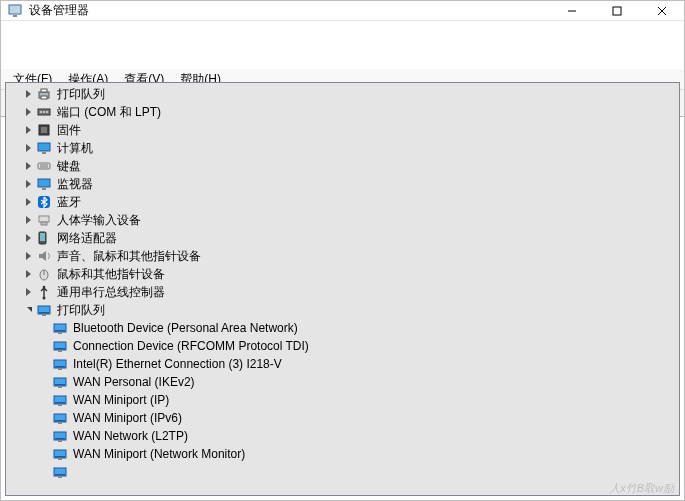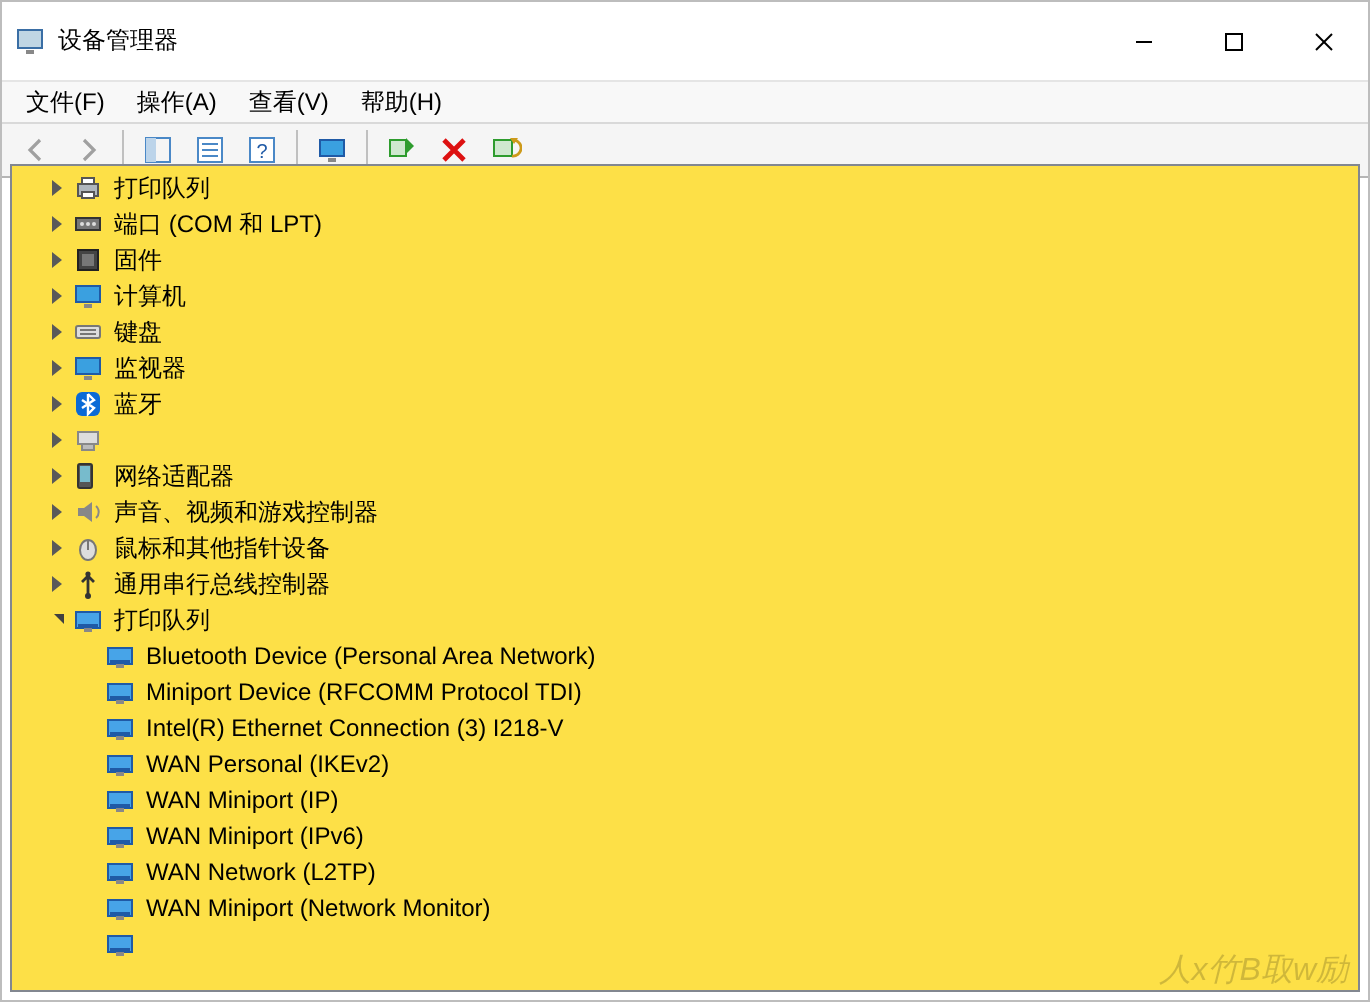--- a/index.html
+++ b/index.html
@@ -10,38 +10,39 @@
     color: #000;
     background: #fff;
     width: 685px;
     height: 501px;
     overflow: hidden;
     border: 1px solid #bdbdbd;
     position: relative;
   }
   
   .titlebar {
-    height: 40px;
+    height: 20px;
     display: flex;
     align-items: center;
     padding-left: 6px;
     border-bottom: 1px solid #e5e5e5;
   }
   .titlebar .app-icon { width:16px; height:16px; display:inline-flex; align-items:center; justify-content:center; margin-right:6px; }
   .titlebar .title { flex: 1; }
   .win-btns { display:flex; height:100%; }
   .win-btns .wb { width:45px; display:flex; align-items:center; justify-content:center; }
   
   .menubar {
     height: 20px;
     display:flex;
     align-items:center;
     padding: 0 4px;
     gap: 0;
     background: #f8f8f8;
+    margin-top: 48px;
   }
   .menubar .mi { padding: 2px 8px; cursor: default; }
   
   .toolbar {
     height: 28px;
     display:flex;
     align-items:center;
     gap: 0;
     padding: 0 4px;
     border-top: 1px solid #d9d9d9;
@@ -57,21 +58,21 @@
   }
   .toolbar .tb.disabled { opacity: .4; }
   .toolbar .sep {
     width:1px; height:20px; background:#c0c0c0; margin:0 4px;
   }
   
   .tree-wrap {
     position:absolute;
     left:4px; right:4px; top:81px; bottom:4px;
     border:1px solid #828790;
-    background:#fde047;
+    background:#e5e5e5;
     overflow:auto;
   }
   .tree { padding: 2px 0; }
   .node {
     display:flex;
     align-items:center;
     height:18px;
     line-height:18px;
     white-space:nowrap;
     padding-right:8px;
@@ -105,21 +106,21 @@
     background:#cce8ff;
     border:1px solid #99d1ff;
     padding:0 1px;
     line-height:16px;
   }
   .indent { flex-shrink:0; }
   
   .ic { width:16px; height:16px; }
   .watermark {
     position:absolute; right:10px; bottom:4px;
-    font-size:16px; color:rgba(0,0,0,.18);
+    font-size:11px; color:rgba(0,0,0,.18);
     font-style:italic; pointer-events:none;
     letter-spacing:0px;
   }
 </style>
 </head>
 <body>
 
 <div class="titlebar">
   <span class="app-icon">
     <svg class="ic" viewBox="0 0 16 16">
@@ -300,20 +301,21 @@
       </div>
       <div class="node">
         <span class="indent" style="width: 14px;"></span>
         <span class="expander exp-closed"></span>
         <span class="ico">
           <svg class="ic" viewBox="0 0 16 16">
             <rect x="3" y="4" width="10" height="6" fill="#ddd" stroke="#888"></rect>
             <rect x="5" y="10" width="6" height="3" fill="#bbb" stroke="#888"></rect>
           </svg>
         </span>
+        <span class="label">人体学输入设备</span>
       </div>
       <div class="node">
         <span class="indent" style="width: 14px;"></span>
         <span class="expander exp-closed"></span>
         <span class="ico">
           <svg class="ic" viewBox="0 0 16 16">
             <rect x="3" y="2" width="7" height="12" rx="1" fill="#555" stroke="#333"></rect>
             <rect x="4" y="3" width="5" height="8" fill="#7bc"></rect>
           </svg>
         </span>
@@ -321,21 +323,21 @@
       </div>
       <div class="node">
         <span class="indent" style="width: 14px;"></span>
         <span class="expander exp-closed"></span>
         <span class="ico">
           <svg class="ic" viewBox="0 0 16 16">
             <path d="M3 6 L6 6 L10 3 L10 13 L6 10 L3 10 Z" fill="#888"></path>
             <path d="M12 5 A4 4 0 0 1 12 11" fill="none" stroke="#888"></path>
           </svg>
         </span>
-        <span class="label">声音、视频和游戏控制器</span>
+        <span class="label">声音、鼠标和其他指针设备</span>
       </div>
       <div class="node">
         <span class="indent" style="width: 14px;"></span>
         <span class="expander exp-closed"></span>
         <span class="ico">
           <svg class="ic" viewBox="0 0 16 16">
             <ellipse cx="8" cy="9" rx="4" ry="5" fill="#ddd" stroke="#777"></ellipse>
             <line x1="8" y1="4" x2="8" y2="9" stroke="#777"></line>
           </svg>
         </span>
@@ -378,21 +380,21 @@
       </div>
       <div class="node">
         <span class="indent" style="width: 46px;"></span>
         <span class="ico">
           <svg class="ic" viewBox="0 0 16 16">
             <rect x="2" y="4" width="12" height="8" fill="#47a4e8" stroke="#1f5aa6"></rect>
             <rect x="3" y="10" width="10" height="1.5" fill="#1f5aa6"></rect>
             <rect x="6" y="12" width="4" height="2" fill="#888"></rect>
           </svg>
         </span>
-        <span class="label">Miniport Device (RFCOMM Protocol TDI)</span>
+        <span class="label">Connection Device (RFCOMM Protocol TDI)</span>
       </div>
       <div class="node">
         <span class="indent" style="width: 46px;"></span>
         <span class="ico">
           <svg class="ic" viewBox="0 0 16 16">
             <rect x="2" y="4" width="12" height="8" fill="#47a4e8" stroke="#1f5aa6"></rect>
             <rect x="3" y="10" width="10" height="1.5" fill="#1f5aa6"></rect>
             <rect x="6" y="12" width="4" height="2" fill="#888"></rect>
           </svg>
         </span>

